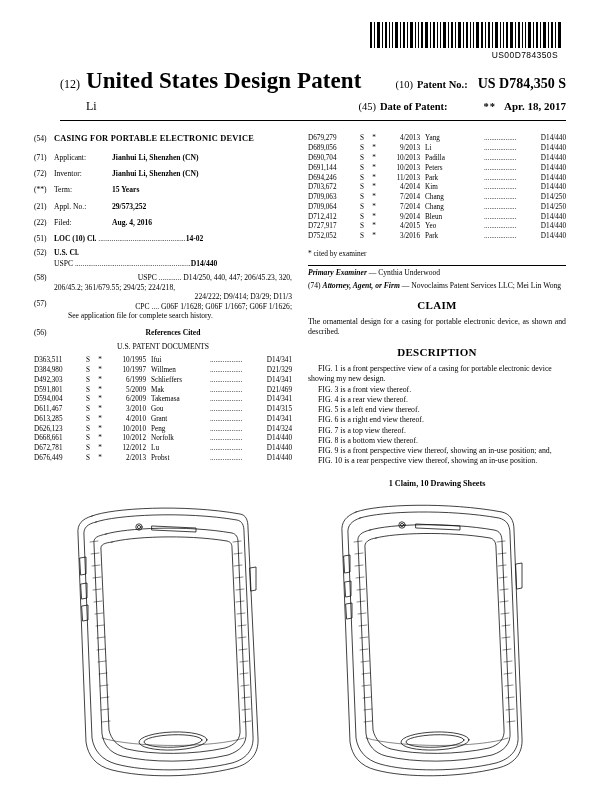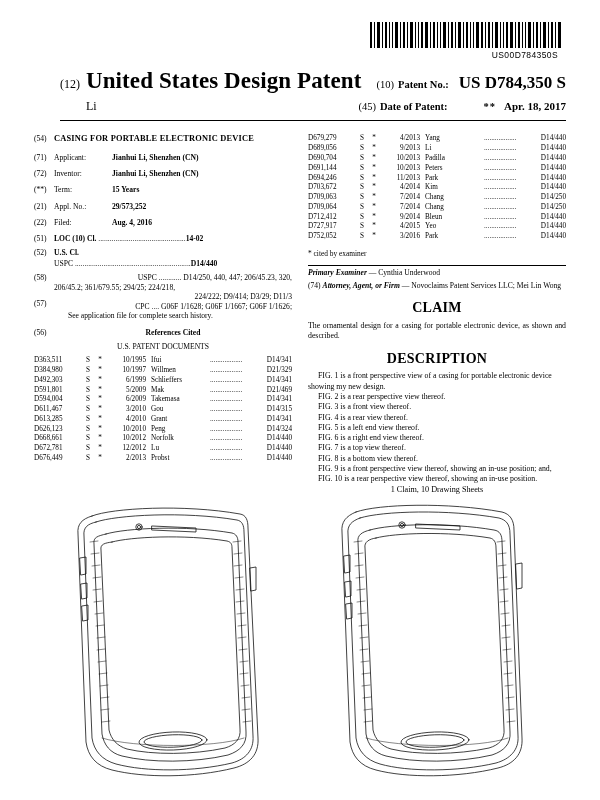--- a/index.html
+++ b/index.html
@@ -73,21 +73,21 @@
     display: flex;
     align-items: baseline;
     font-size: 10.5px;
   }
   .patent-no-col .lbl {
     font-weight: bold;
     margin-right: 4px;
   }
   .patent-no-col .num {
     font-weight: bold;
-    font-size: 17px;
+    font-size: 14px;
     margin-left: 6px;
   }
   .subtitle-row {
     display: flex;
     align-items: baseline;
     margin-top: 5px;
   }
   .inventor-last {
     font-size: 12px;
     margin-left: 0px;
@@ -188,38 +188,39 @@
   .c-class { width: 40px; text-align: right; }
 
   .cited-note {
     font-size: 7.4px;
     margin-top: 7px;
   }
 
   .sec-head {
     text-align: center;
     font-weight: bold;
-    font-size: 14px;
+    font-size: 11px;
     margin: 9px 0 4px 0;
     letter-spacing: 0.3px;
   }
   .para {
     font-size: 7.8px;
     line-height: 1.3;
     text-align: justify;
   }
   .figline {
     font-size: 7.8px;
     line-height: 1.32;
     text-indent: 10px;
   }
   .claimline {
     text-align: center;
-    font-weight: normal;
+    font-weight: bold;
     font-size: 8.2px;
+    margin-top: 12px;
   }
   .examiner {
     font-size: 7.6px;
     margin-top: 2px;
   }
   .attorney {
     font-size: 7.6px;
     margin-top: 4px;
     line-height: 1.3;
   }
@@ -635,21 +636,20 @@
       <div style="display:flex; align-items:baseline; justify-content:center; margin-top:8px;">
         <span style="font-size:7.6px; position:absolute; left:0;">(57)</span>
         <span class="sec-head" style="margin:0 auto;">CLAIM</span>
       </div>
 
       <div class="para" style="margin-top:4px">The ornamental design for a casing for portable electronic device, as shown and described.</div>
 
       <div class="sec-head">DESCRIPTION</div>
 
       <div class="figline">FIG. 1 is a front perspective view of a casing for portable electronic device showing my new design.</div>
-      <div class="figline">FIG. 2 is a rear perspective view thereof.</div>
       <div class="figline">FIG. 3 is a front view thereof.</div>
       <div class="figline">FIG. 4 is a rear view thereof.</div>
       <div class="figline">FIG. 5 is a left end view thereof.</div>
       <div class="figline">FIG. 6 is a right end view thereof.</div>
       <div class="figline">FIG. 7 is a top view thereof.</div>
       <div class="figline">FIG. 8 is a bottom view thereof.</div>
       <div class="figline">FIG. 9 is a front perspective view thereof, showing an in-use position; and,</div>
       <div class="figline">FIG. 10 is a rear perspective view thereof, showing an in-use position.</div>
 
       <div class="claimline">1 Claim, 10 Drawing Sheets</div>

